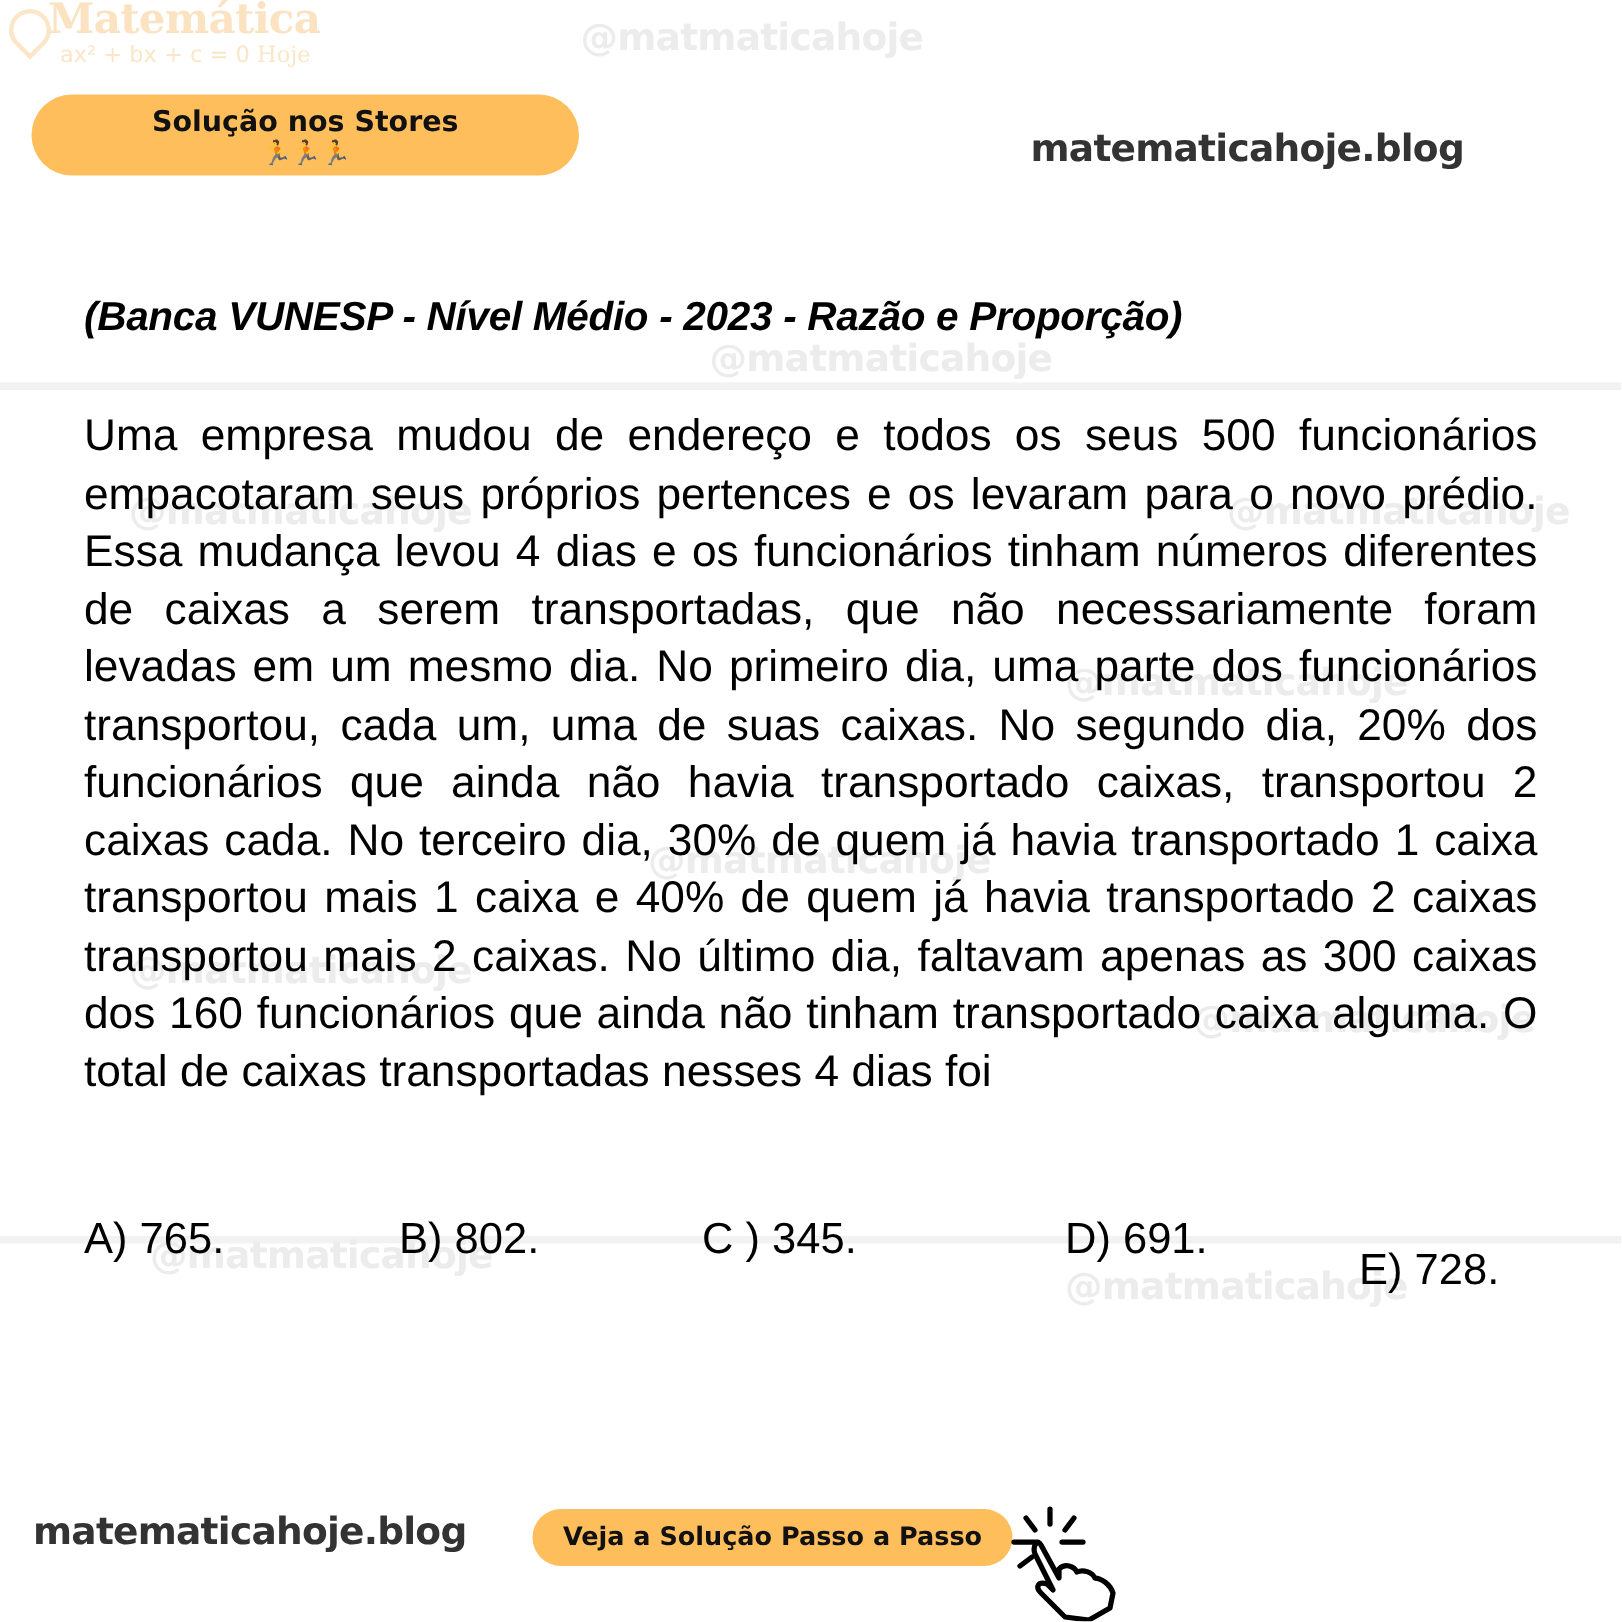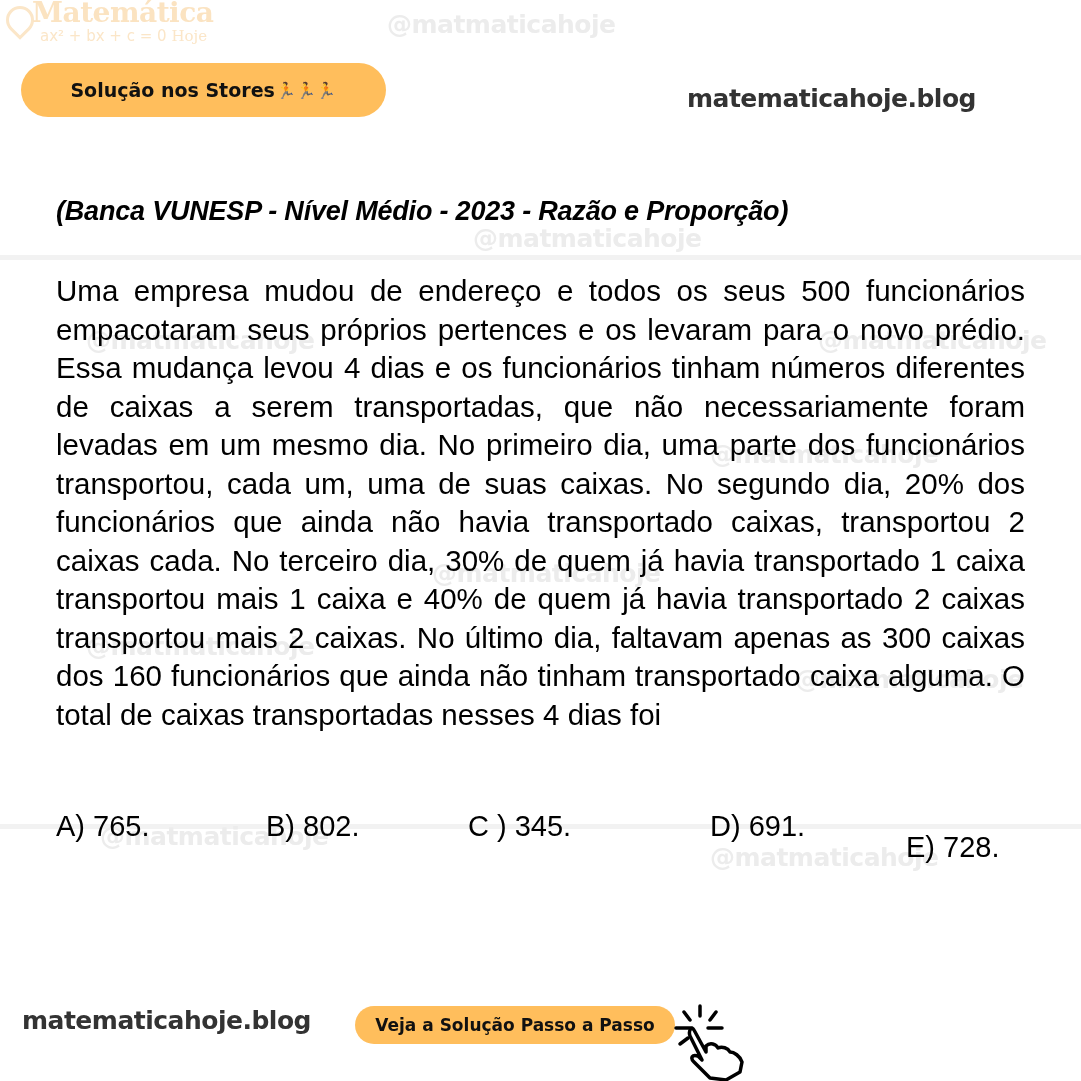--- a/index.html
+++ b/index.html
@@ -25,21 +25,21 @@
     }
     .logo .pin {
       position: absolute; left: 4px; top: 6px; width: 22px; height: 22px;
       border: 3px solid #fbe6c8; border-radius: 50% 50% 50% 0; transform: rotate(-45deg);
     }
     .pill {
       position: absolute; background: #ffbe5c; border-radius: 30px;
       display: flex; align-items: center; justify-content: center;
       font-family: "DejaVu Sans", sans-serif; font-weight: bold; color: #111;
     }
-    .stores-btn { left: 21px; top: 63px; width: 365px; height: 54px; font-size: 19px; }
+    .stores-btn { left: 21px; top: 63px; width: 365px; height: 54px; font-size: 19px; flex-direction: column; }
     .stores-btn .runners { font-size: 16px; margin-left: 2px; color: #c08a4a; }
     .site-top {
       position: absolute; left: 687px; top: 84px; font-family: "DejaVu Sans", sans-serif;
       font-weight: bold; font-size: 25px; color: #333; letter-spacing: -0.5px;
     }
     .heading {
       position: absolute; left: 56px; top: 196px; font-weight: bold; font-size: 27px; color: #000;
       letter-spacing: -0.2px;
       font-style: italic;
     }

